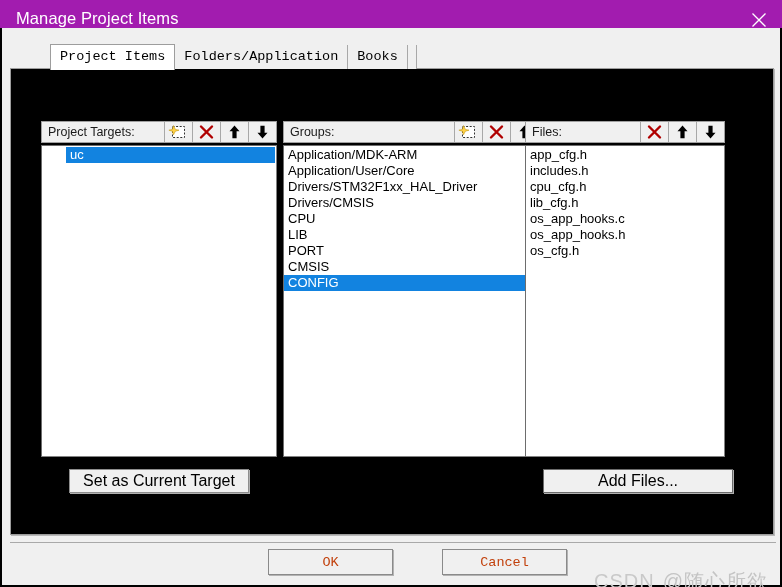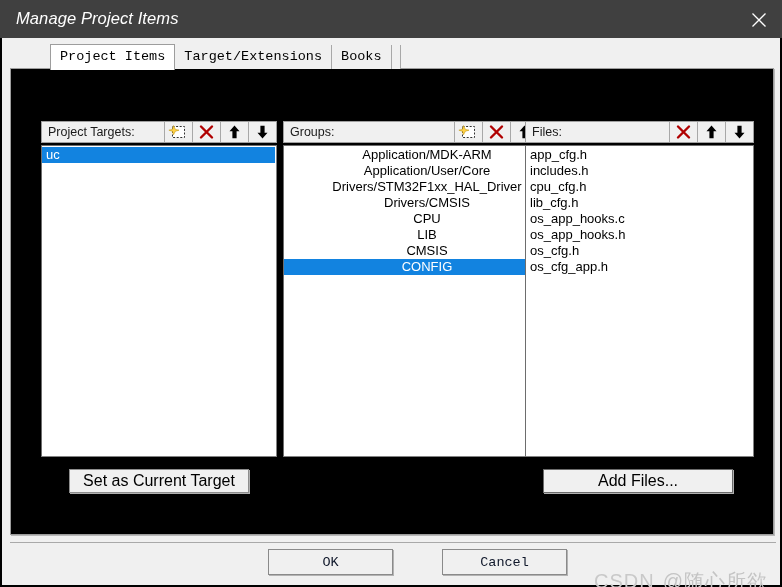--- a/index.html
+++ b/index.html
@@ -24,24 +24,23 @@
     box-sizing: border-box;
     border-left: 2px solid #000;
     border-right: 2px solid #000;
     border-bottom: 2px solid #000;
   }
 
   
   #titlebar {
     position: absolute;
     left: -2px; top: 0;
-    width: 782px; height: 38px;
-    background: #404040;
+    width: 782px; height: 28px;
+    background: #a21caf;
     color: #ffffff;
-    font-style: italic;
   }
   #title-text {
     position: absolute;
     left: 16px; top: 9px;
     font-size: 16.5px;
     font-family: "Liberation Sans", sans-serif;
     color: #ffffff;
     letter-spacing: 0.1px;
     white-space: nowrap;
   }
@@ -100,22 +99,22 @@
     width: 764px; height: 467px;
     background: #000000;
     border: 1px solid #9d9d9d;
     box-sizing: border-box;
     box-shadow: 1px 1px 0 #b9b9b9;
   }
 
   
   .column { position: absolute; top: 52px; }
   #col-targets { left: 30px; width: 236px; }
-  #col-groups  { left: 272px; width: 284px; text-align: center; }
-  #col-files   { left: 514px; width: 229px; }
+  #col-groups  { left: 272px; width: 284px; }
+  #col-files   { left: 514px; width: 200px; }
 
   .col-header {
     position: relative;
     height: 22px;
     background: #f0f0f0;
     border: 1px solid #a0a0a0;
     box-sizing: border-box;
     display: flex;
     align-items: center;
   }
@@ -159,21 +158,21 @@
     padding: 0 0 0 4px;
     color: #000;
     white-space: nowrap;
     font-family: "Liberation Sans", sans-serif;
     cursor: default;
   }
   .li.selected {
     background: #1283e0;
     color: #ffffff;
   }
-  #list-targets .li.selected { margin-right: 1px; }
+  #list-targets .li.selected { margin-right: 1px; margin-left: 24px; }
 
   
   .wide-btn {
     position: absolute;
     height: 24px;
     background: #f0f0f0;
     border: 1px solid #8d8d8d;
     box-sizing: border-box;
     box-shadow: 1px 1px 0 #b0b0b0;
     font-size: 16px;
@@ -197,21 +196,21 @@
   .dlg-btn {
     position: absolute;
     top: 549px;
     width: 125px; height: 26px;
     background: #f0f0f0;
     border: 1px solid #8a8a8a;
     box-sizing: border-box;
     box-shadow: 1px 1px 0 #b3b3b3;
     font-family: "Liberation Mono", monospace;
     font-size: 13.5px;
-    color: #0f172a;
+    color: #c2410c;
     display: flex;
     align-items: center;
     justify-content: center;
     cursor: default;
   }
   #btn-ok     { left: 266px; }
   #btn-cancel { left: 440px; }
 
   
   #watermark {
@@ -246,21 +245,21 @@
     <div id="title-text">Manage Project Items</div>
     <div id="close-button">
       <svg width="16" height="16" viewBox="0 0 16 16">
         <path d="M1.5 1.5 L14.5 14.5 M14.5 1.5 L1.5 14.5" stroke="#ffffff" stroke-width="1.3" fill="none"></path>
       </svg>
     </div>
   </div>
 
   <div id="tabstrip">
     <div class="tab active">Project Items</div>
-    <div class="tab">Target/Extensions</div>
+    <div class="tab">Folders/Application</div>
     <div class="tab">Books</div>
     <div class="tab-tail"></div>
   </div>
 
   <div id="tabpanel">
 
     <div class="column" id="col-targets">
       <div class="col-header">
         <span class="col-header-label">Project Targets:</span>
         <div class="hdr-btns">
@@ -319,20 +318,21 @@
           </div>
         </div>
       </div>
       <div class="listbox" id="list-groups">
         <div class="li">Application/MDK-ARM</div>
         <div class="li">Application/User/Core</div>
         <div class="li">Drivers/STM32F1xx_HAL_Driver</div>
         <div class="li">Drivers/CMSIS</div>
         <div class="li">CPU</div>
         <div class="li">LIB</div>
+        <div class="li">PORT</div>
         <div class="li">CMSIS</div>
         <div class="li selected">CONFIG</div>
       </div>
     </div>
 
     <div class="column" id="col-files">
       <div class="col-header">
         <span class="col-header-label">Files:</span>
         <div class="hdr-btns">
           <div class="hdr-btn">
@@ -353,21 +353,20 @@
         </div>
       </div>
       <div class="listbox" id="list-files">
         <div class="li">app_cfg.h</div>
         <div class="li">includes.h</div>
         <div class="li">cpu_cfg.h</div>
         <div class="li">lib_cfg.h</div>
         <div class="li">os_app_hooks.c</div>
         <div class="li">os_app_hooks.h</div>
         <div class="li">os_cfg.h</div>
-        <div class="li">os_cfg_app.h</div>
       </div>
     </div>
 
     <div class="wide-btn" id="btn-set-target">Set as Current Target</div>
     <div class="wide-btn" id="btn-add-files">Add Files...</div>
   </div>
 
   <div id="footer-sep"></div>
   <div class="dlg-btn" id="btn-ok">OK</div>
   <div class="dlg-btn" id="btn-cancel">Cancel</div>

